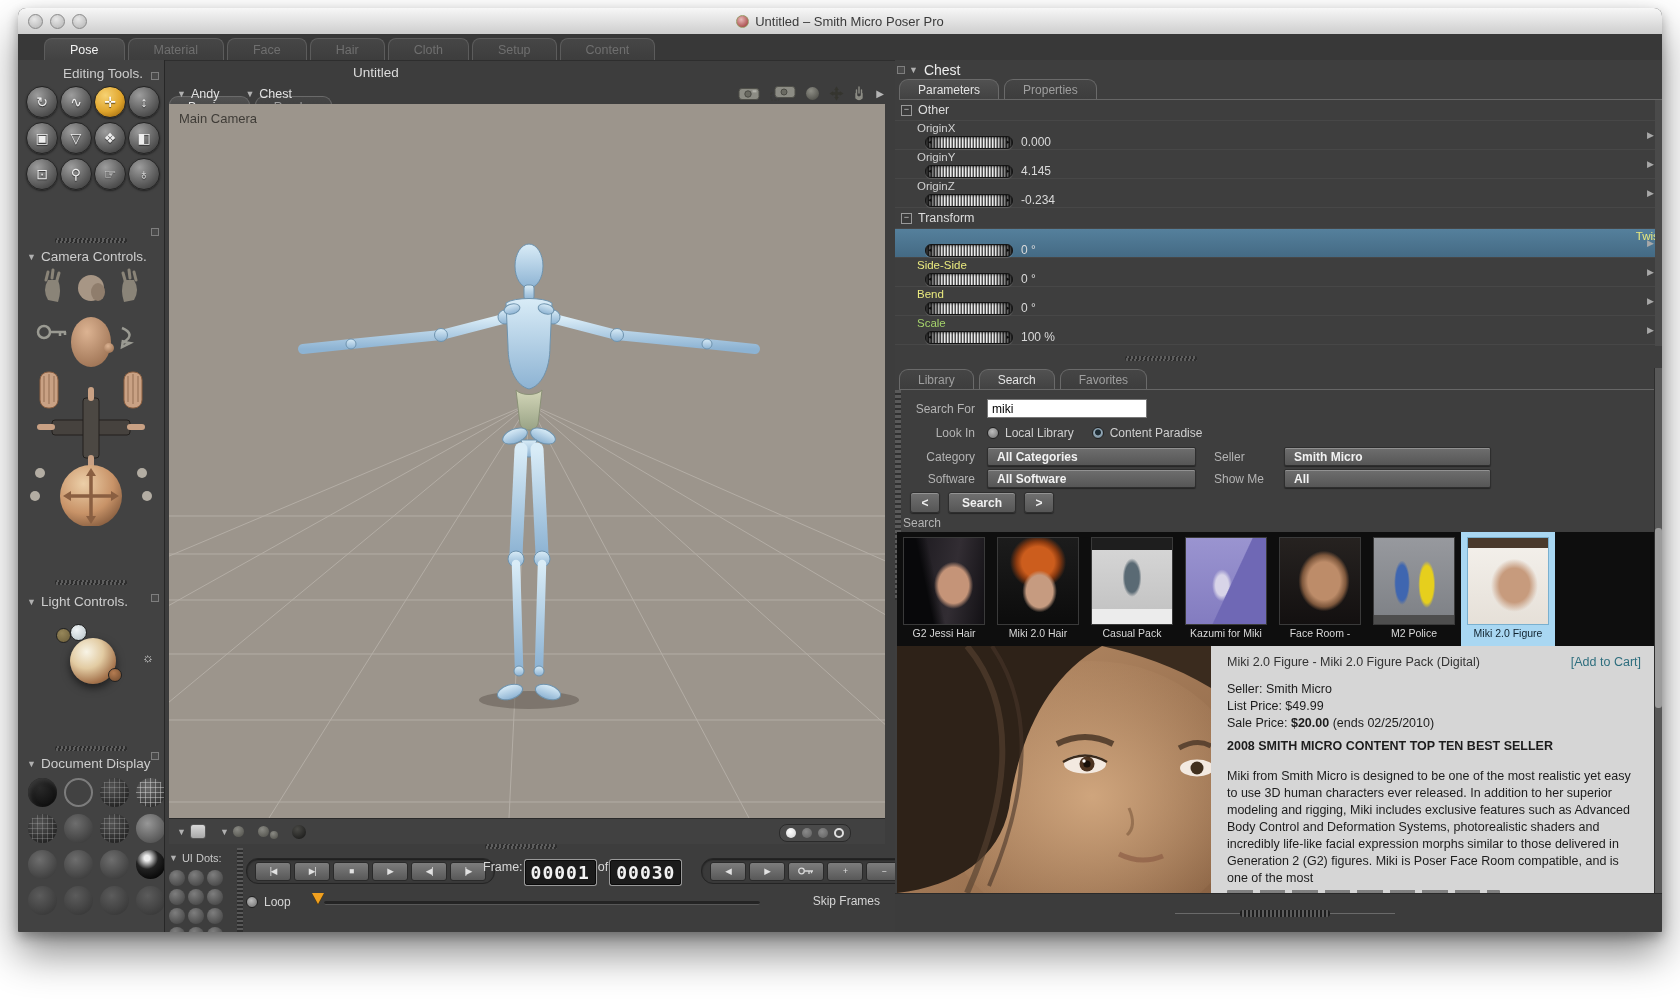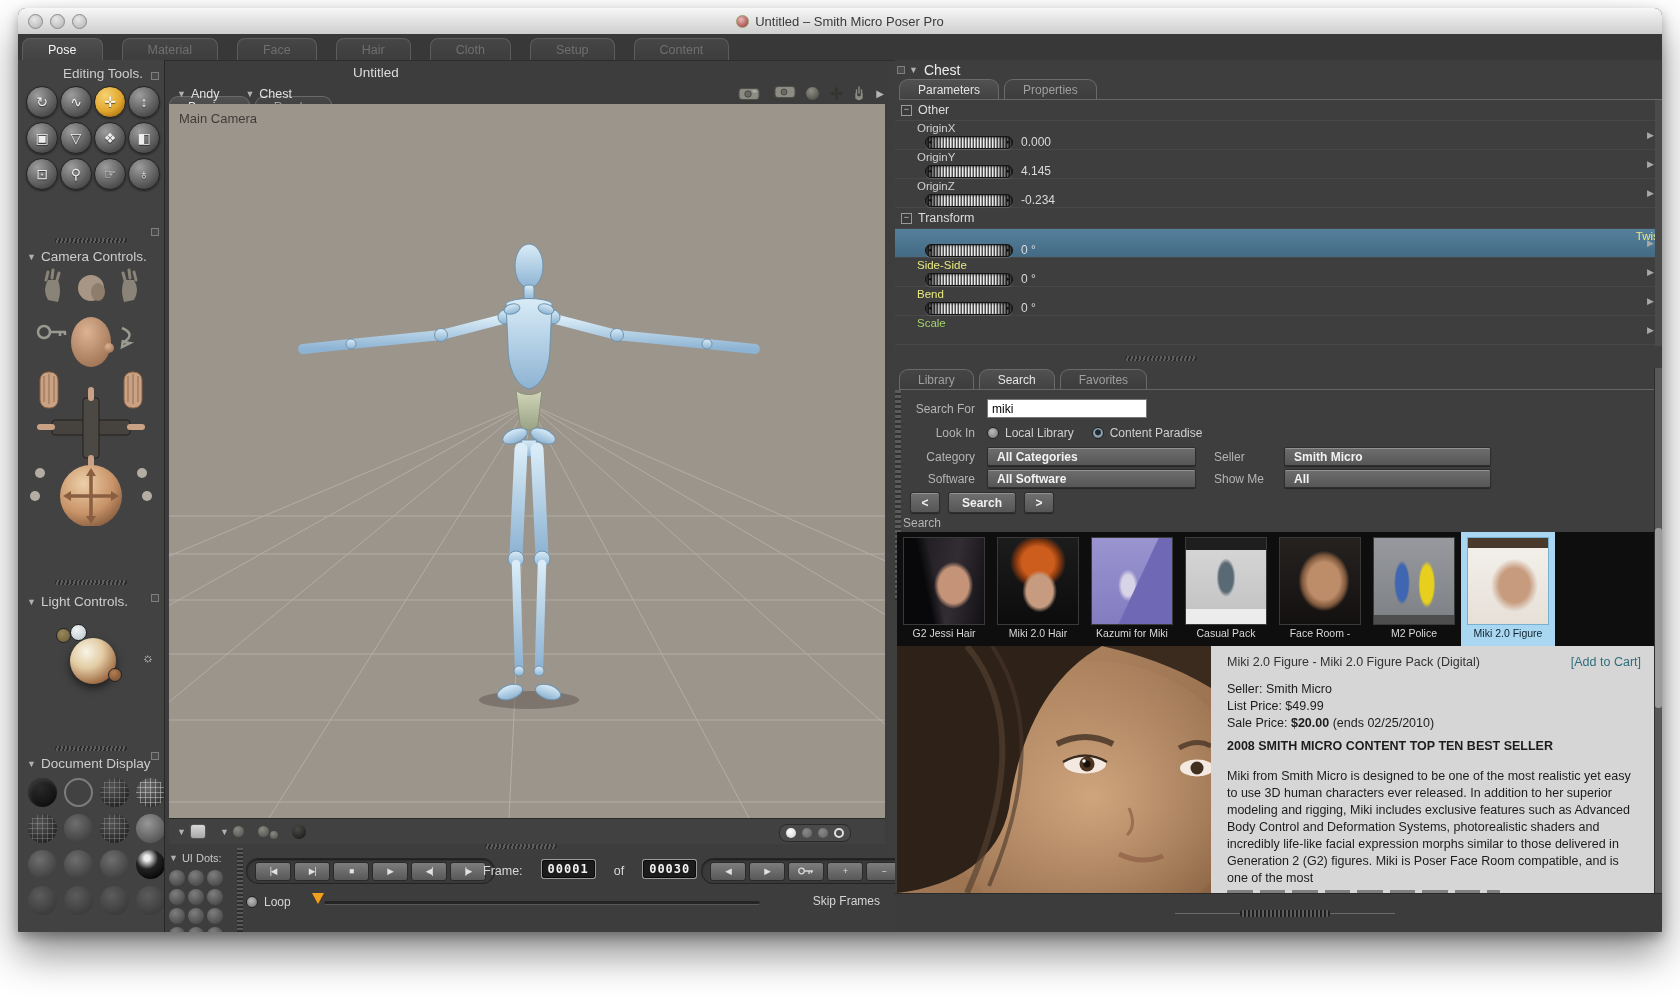--- a/index.html
+++ b/index.html
@@ -8,21 +8,21 @@
     overflow:hidden;box-shadow:0 22px 40px rgba(0,0,0,.45),0 5px 12px rgba(0,0,0,.3);background:#3d3d3d;}
   
   .titlebar{position:absolute;left:0;top:0;right:0;height:26px;background:linear-gradient(#f7f7f7,#cecece);
     border-bottom:1px solid #8f8f8f;display:flex;align-items:center;justify-content:center;}
   .traffic{position:absolute;left:10px;top:6px;display:flex;gap:7px;}
   .tl{width:13px;height:13px;border-radius:50%;border:1px solid #8a8a8a;background:radial-gradient(circle at 40% 32%,#e8e8e8,#b2b2b2);}
   .tbar-title{display:flex;align-items:center;gap:6px;font-size:13px;color:#3a3a3a;}
   .app-ico{width:11px;height:11px;border-radius:50%;background:radial-gradient(circle at 38% 32%,#e8b8b8,#b05858 70%,#7a3030);border:1px solid #996;}
   
   .app{position:absolute;left:0;top:26px;right:0;bottom:0;background:#3d3d3d;}
-  .roomtabs{position:absolute;left:0;top:0;right:0;height:26px;background:#383838;display:flex;align-items:flex-end;padding-left:4px;border-bottom:1px solid #2e2e2e;gap:16px;}
+  .roomtabs{position:absolute;left:0;top:0;right:0;height:26px;background:#383838;display:flex;align-items:flex-end;padding-left:26px;border-bottom:1px solid #2e2e2e;}
   .room-tab{height:21px;padding:0 25px;margin-right:3px;border:1px solid #5c5c5c;border-bottom:none;border-radius:8px 8px 0 0;
     background:linear-gradient(#464646,#3d3d3d);display:flex;align-items:center;font-size:12.5px;color:#6f6f6f;}
   .room-tab.active{color:#f2f2f2;background:linear-gradient(#4e4e4e,#424242);}
   
   .sidebar{position:absolute;left:0;top:26px;width:146px;bottom:0;background:#424242;border-right:1px solid #272727;overflow:hidden;}
   .sb-head{display:flex;align-items:center;gap:5px;color:#cdcdcd;font-size:13.5px;padding-left:9px;}
   .tri{font-size:9px;color:#b0b0b0;}
   .corner-box{position:absolute;right:5px;width:6px;height:6px;border:1px solid #7e7e7e;background:#4a4a4a;}
   .tools-grid{position:absolute;left:8px;top:26px;display:grid;grid-template-columns:repeat(4,30px);gap:4px;}
   .tool{width:30px;height:30px;border-radius:50%;border:1px solid #242424;display:flex;align-items:center;justify-content:center;
@@ -86,23 +86,23 @@
   .uidots{position:absolute;left:4px;top:0;width:64px;bottom:0;overflow:hidden;}
   .uidots-head{display:flex;gap:4px;align-items:center;color:#c8c8c8;font-size:11px;padding-top:4px;}
   .udgrid{display:grid;grid-template-columns:repeat(3,16px);gap:3px;margin-top:6px;}
   .udot{width:16px;height:16px;border-radius:50%;background:radial-gradient(circle at 38% 30%,#7e7e7e,#464646 85%);}
   .vstrip{position:absolute;left:72px;top:0;bottom:0;width:6px;background:repeating-linear-gradient(0deg,#2d2d2d 0 2px,#585858 2px 4px);}
   .transport{position:absolute;left:81px;top:10px;height:24px;border-radius:12px;background:#3a3a3a;border:1px solid #242424;
     box-shadow:inset 0 1px 2px rgba(0,0,0,.6);display:flex;align-items:center;gap:3px;padding:0 8px;}
   .tbtn{width:34px;height:17px;border-radius:3px;border:1px solid #2a2a2a;background:linear-gradient(#7d7d7d,#585858);
     display:flex;align-items:center;justify-content:center;}
   .tglyph{color:#e2e2e2;font-size:8.5px;letter-spacing:-1px;line-height:1;}
-  .frame-cluster{position:absolute;left:318px;top:12px;display:flex;align-items:flex-end;gap:19px;color:#d8d8d8;font-size:12.5px;}
+  .frame-cluster{position:absolute;left:318px;top:12px;display:flex;align-items:flex-start;gap:2px;color:#d8d8d8;font-size:12.5px;}
   .framebox{background:#1b1b1b;border:1px solid #0a0a0a;box-shadow:0 0 0 1px #9a9a9a;border-radius:2px;padding:1px 5px;
-    font-family:"DejaVu Sans Mono",monospace;font-size:12px;font-weight:bold;color:#f2f2f2;letter-spacing:1px;}
+    font-family:"DejaVu Sans Mono",monospace;font-size:18px;font-weight:bold;color:#f2f2f2;letter-spacing:1px;}
   .transport-right{position:absolute;left:536px;top:10px;height:24px;border-radius:12px;background:#3a3a3a;border:1px solid #242424;
     box-shadow:inset 0 1px 2px rgba(0,0,0,.6);display:flex;align-items:center;gap:3px;padding:0 8px;}
   .loop-row{position:absolute;left:81px;top:44px;right:8px;height:20px;display:flex;align-items:center;color:#d5d5d5;font-size:12px;}
   .radio{width:10px;height:10px;border-radius:50%;border:1px solid #222;background:radial-gradient(circle at 42% 35%,#bdbdbd,#6e6e6e);margin-right:6px;}
   .loop-marker{position:absolute;left:66px;top:1px;width:0;height:0;border-left:6px solid transparent;border-right:6px solid transparent;border-top:11px solid #f0a020;filter:drop-shadow(0 1px 0 #5a3a00);}
   .loop-slider{position:absolute;left:78px;right:120px;top:9px;height:3px;background:#242424;border-bottom:1px solid #585858;border-radius:2px;}
   .skip{position:absolute;right:0;top:2px;}
   
   .rightpanel{position:absolute;left:877px;top:26px;right:0;bottom:0;background:#3e3e3e;}
   .rp-header{position:absolute;left:0;top:0;height:20px;display:flex;align-items:center;gap:6px;padding-left:14px;color:#ececec;font-size:14px;}
@@ -660,20 +660,27 @@
               <div class="dial">
                 <span class="dial-l">◂</span>
                 <span class="dial-r">▸</span>
               </div>
               <span class="pvalue">0 °</span>
             </div>
             <span class="row-arrow">▶</span>
           </div>
           <div class="prow">
             <div class="plabel c-green">Scale</div>
+            <div class="pdial-line">
+              <div class="dial">
+                <span class="dial-l">◂</span>
+                <span class="dial-r">▸</span>
+              </div>
+              <span class="pvalue">100 %</span>
+            </div>
             <span class="row-arrow">▶</span>
           </div>
         </div>
       <div class="param-scroll"></div>
       <div class="hatch rp-grip"></div>
 
       <div class="lib-tabs" id="lib-tabs">
           <div class="ptab">
             <span class="ptab-label">Library</span>
           </div>
@@ -725,26 +732,26 @@
       <div class="thumb-strip" id="thumb-strip">
           <div class="thumb">
             <div class="thumb-art ta0"></div>
             <div class="thumb-label">G2 Jessi Hair</div>
           </div>
           <div class="thumb">
             <div class="thumb-art ta1"></div>
             <div class="thumb-label">Miki 2.0 Hair</div>
           </div>
           <div class="thumb">
+            <div class="thumb-art ta3"></div>
+            <div class="thumb-label">Casual Pack</div>
+          </div>
+          <div class="thumb">
             <div class="thumb-art ta2"></div>
             <div class="thumb-label">Kazumi for Miki</div>
-          </div>
-          <div class="thumb">
-            <div class="thumb-art ta3"></div>
-            <div class="thumb-label">Casual Pack</div>
           </div>
           <div class="thumb">
             <div class="thumb-art ta4"></div>
             <div class="thumb-label">Face Room -</div>
           </div>
           <div class="thumb">
             <div class="thumb-art ta5"></div>
             <div class="thumb-label">M2 Police</div>
           </div>
           <div class="thumb selected">

